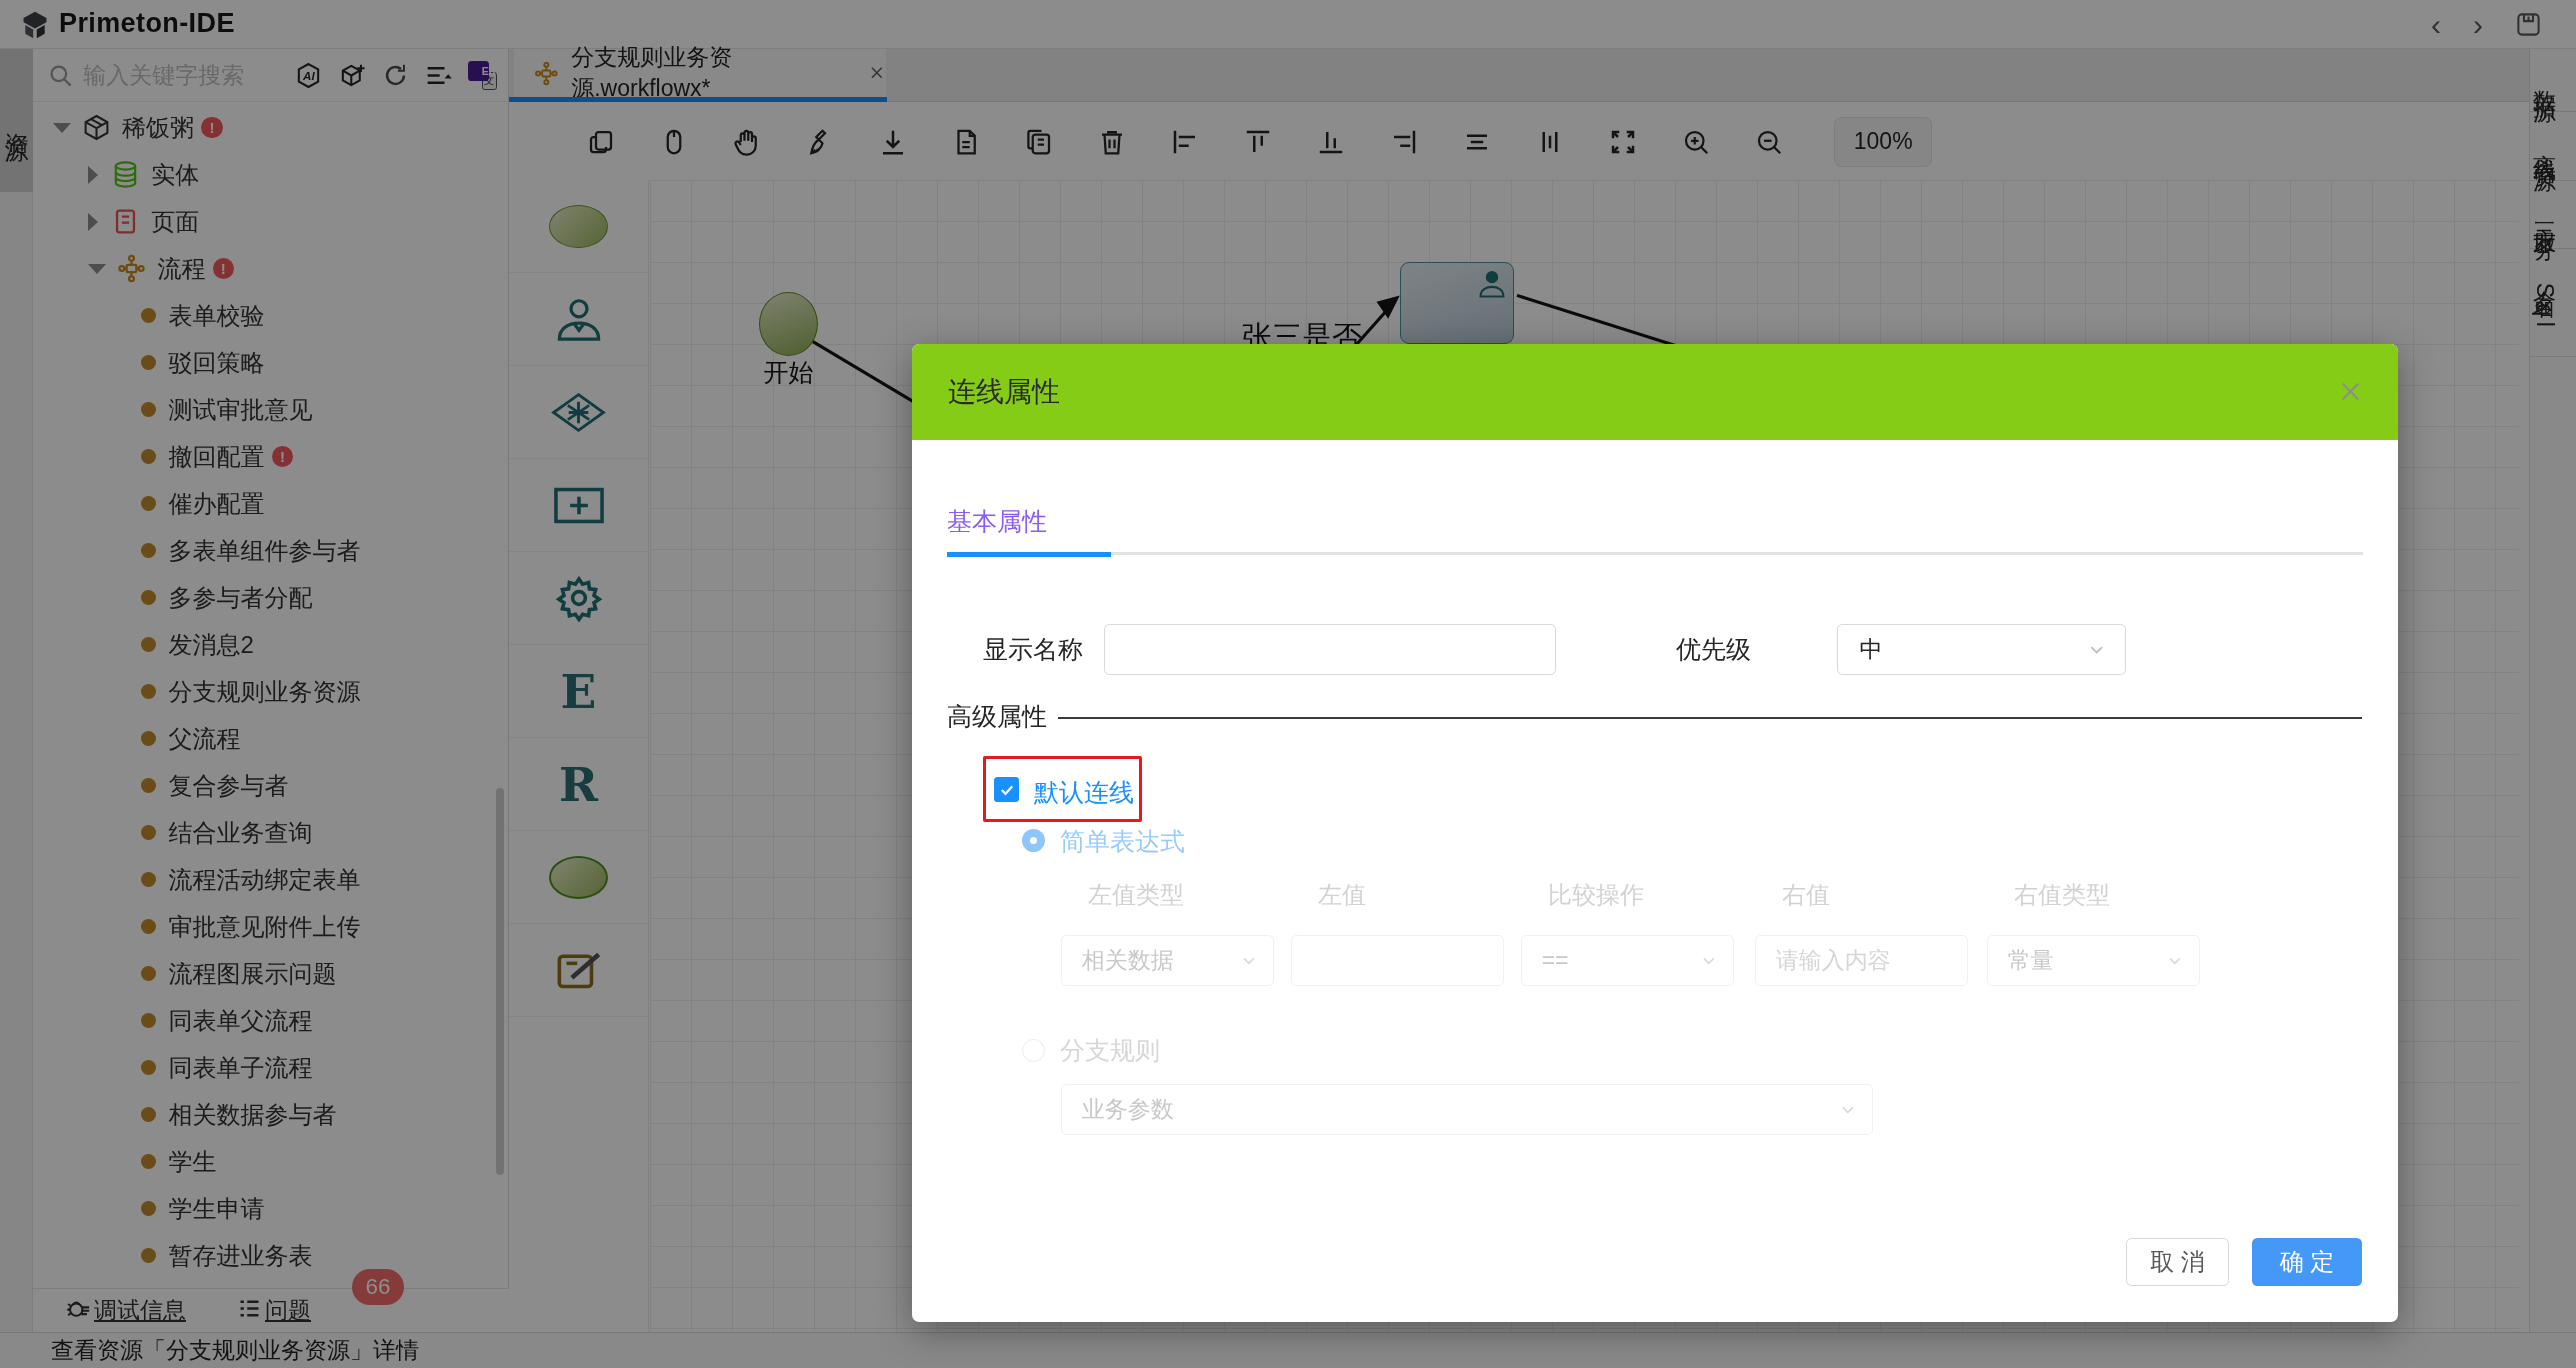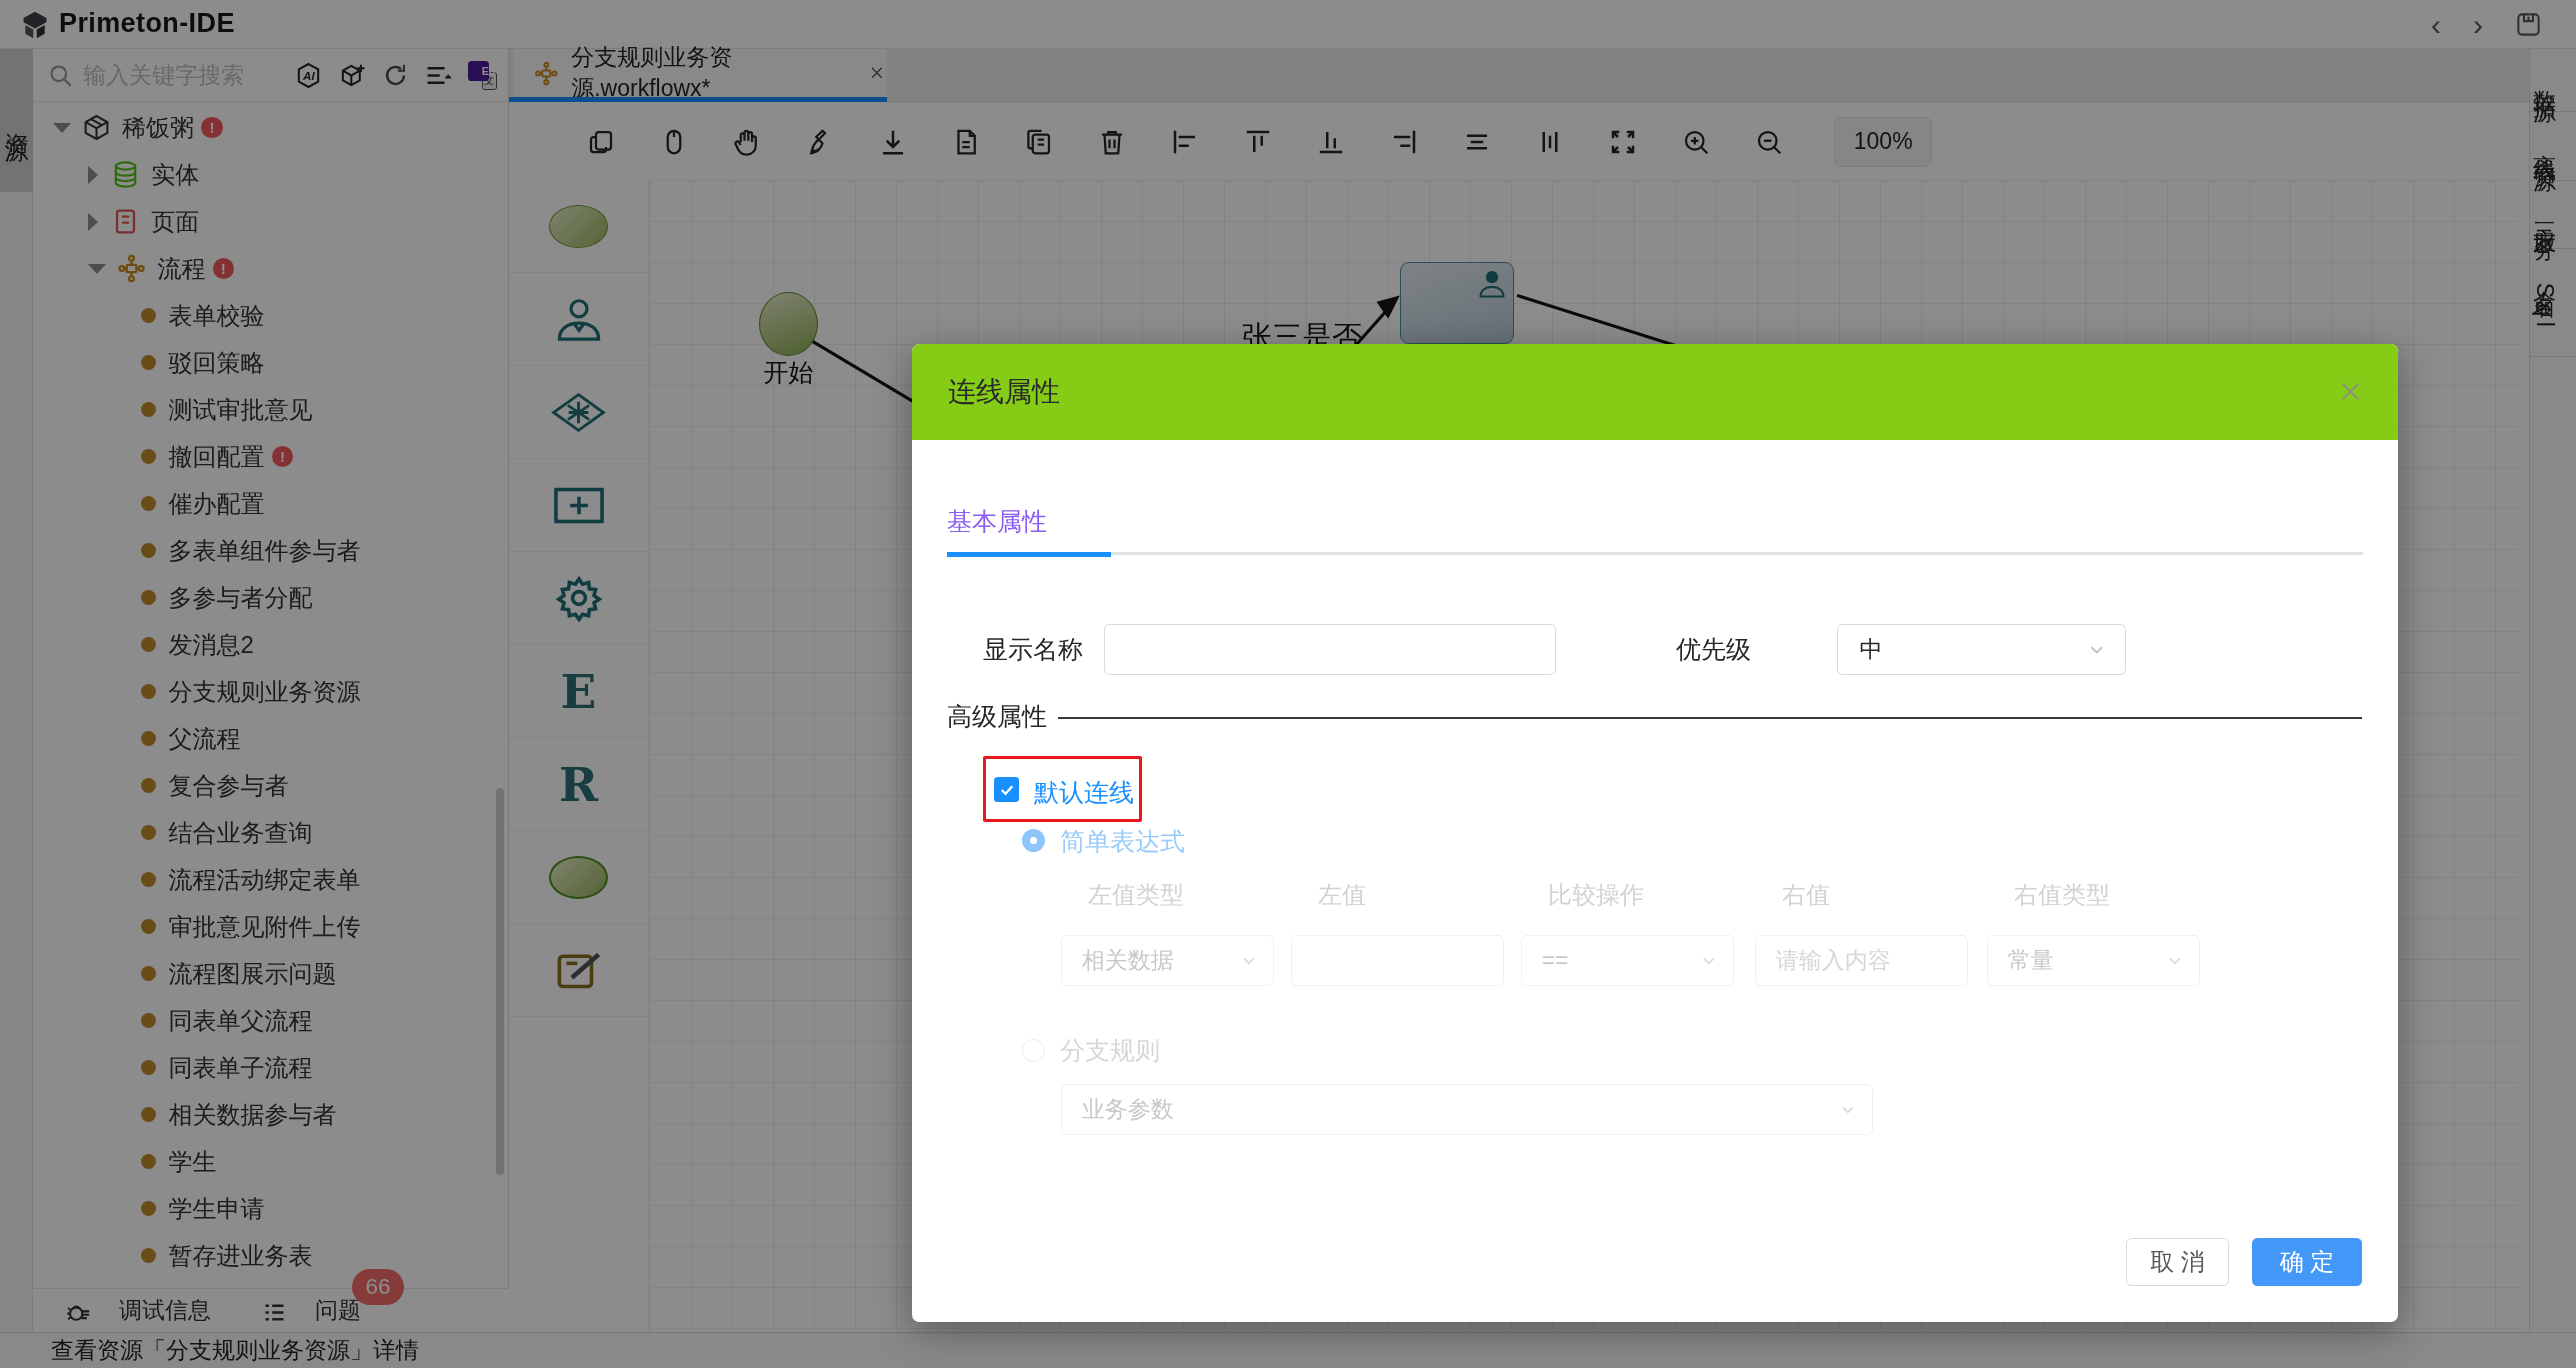--- a/index.html
+++ b/index.html
@@ -37,21 +37,21 @@
   .caret.right { border-top:9px solid transparent; border-bottom:9px solid transparent; border-left:10.7px solid #8c8c8c; margin-right:12.5px; }
   .ticon { width:30px; height:30px; display:inline-flex; align-items:center; justify-content:center; }
   .dot { width:15px; height:15px; border-radius:50%; background:#c08a2d; margin-right:1.8px; flex:0 0 auto; }
   .ebadge { margin-left:7.2px; width:21.5px; height:21.5px; border-radius:50%; background:#f25a5e; color:#fff; font-size:15px; font-weight:700; display:inline-flex; align-items:center; justify-content:center; }
   .tree-scroll { position:absolute; right:5.4px; top:684px; width:8px; height:387px; border-radius:4.5px; background:#cfcfcf; }
   .clip-row { position:absolute; left:0; top:1214px; width:476px; height:19.7px; overflow:hidden; }
   .clip-row .tlabel { position:absolute; left:124px; top:3.6px; font-size:24px; color:#333; white-space:nowrap; }
   .count-badge { position:absolute; left:319px; top:1220px; min-width:52px; height:36px; border-radius:18px; background:#f56c6c; color:#fff; font-size:22.4px; display:flex; align-items:center; justify-content:center; z-index:5; }
 
   .debug-bar { position:absolute; left:0; top:1239px; width:476px; height:44px; background:#fff; border-top:0.9px solid #e3e3e3; display:flex; align-items:center; gap:50px; padding-left:32px; z-index:4; }
-  .debug-item { display:flex; align-items:flex-end; gap:27px; font-size:23px; color:#333; }
+  .debug-item { display:flex; align-items:flex-start; gap:2px; font-size:23px; color:#333;text-decoration:underline; }
 
   
   .tabbar { position:absolute; left:509px; top:49px; width:2020px; height:53px; background:#ededee; border-bottom:0.9px solid #d9d9d9; }
   .etab { position:absolute; left:5.4px; top:0; width:372px; height:48px; background:#fafafa; display:flex; align-items:center; padding-left:19.7px; gap:12.5px; }
   .etab .tab-label { font-size:23px; color:#262626; }
   .tab-underline { position:absolute; left:0; top:48px; width:378px; height:4.5px; background:#1890ff; }
   .tab-close { margin-left:9px; }
 
   .canvas-toolbar { position:absolute; left:509px; top:103px; width:2020px; height:77px; background:#fff; display:flex; align-items:center; gap:43px; padding-left:77px; }
   .tbtn { width:30px; height:30px; display:inline-flex; align-items:center; justify-content:center; }

